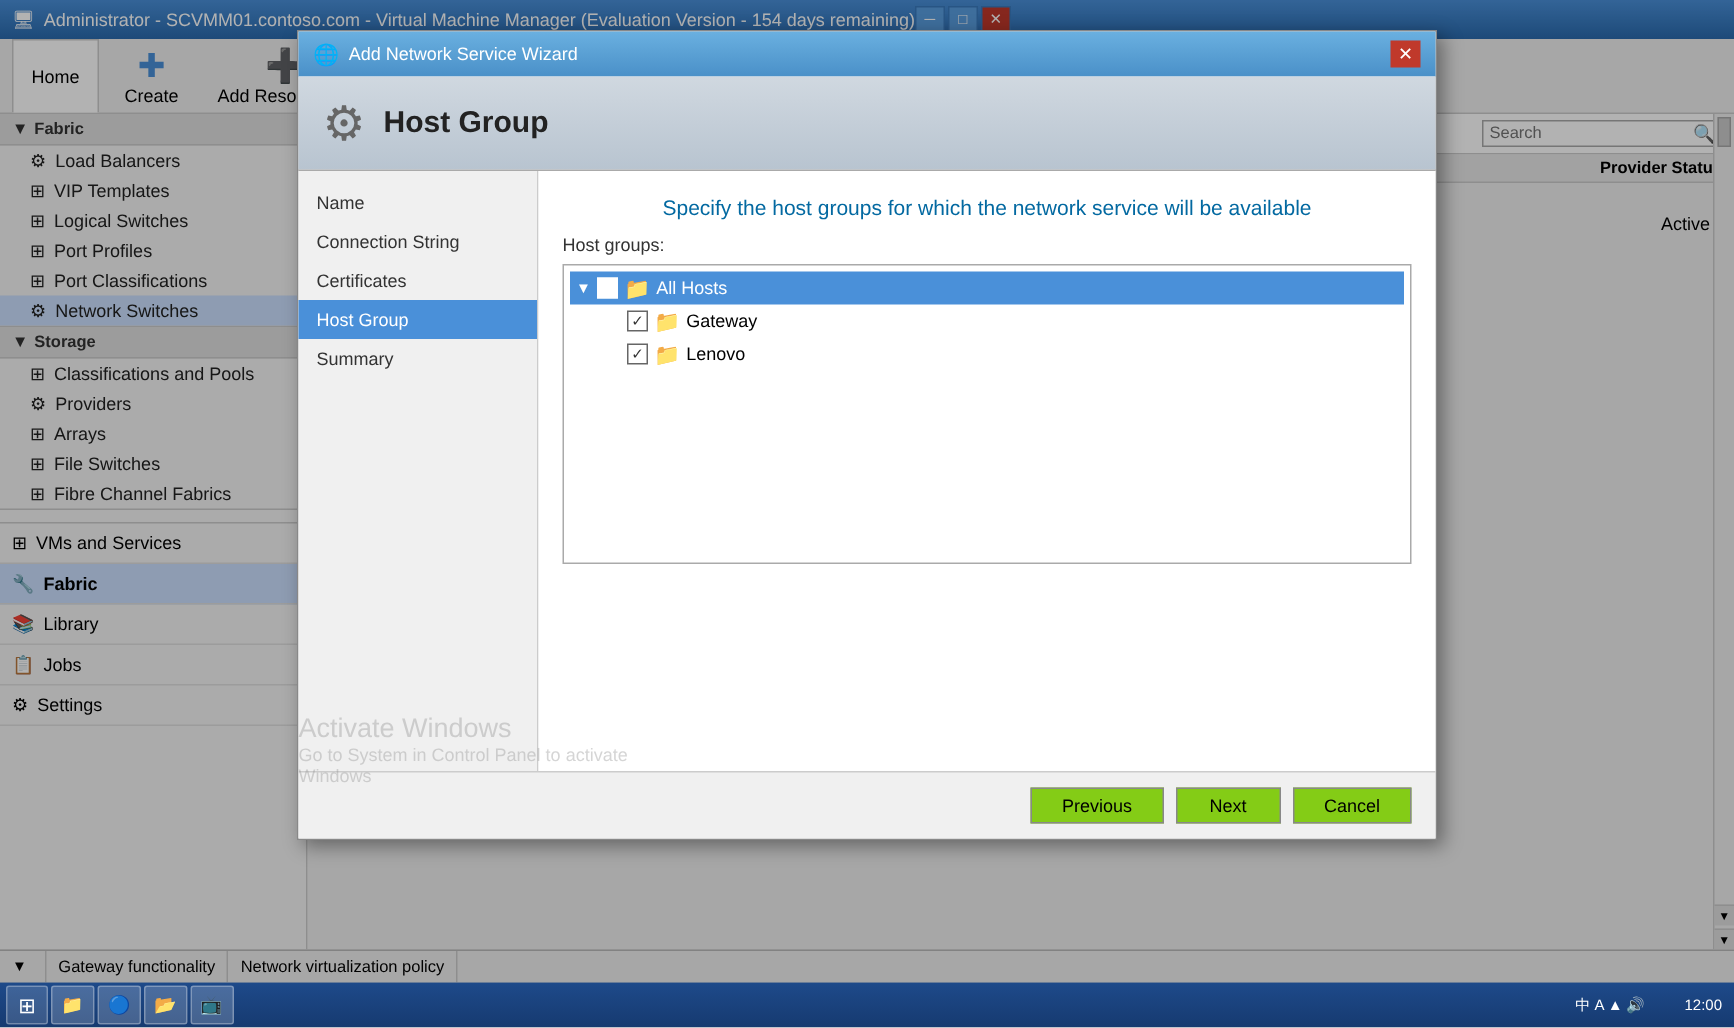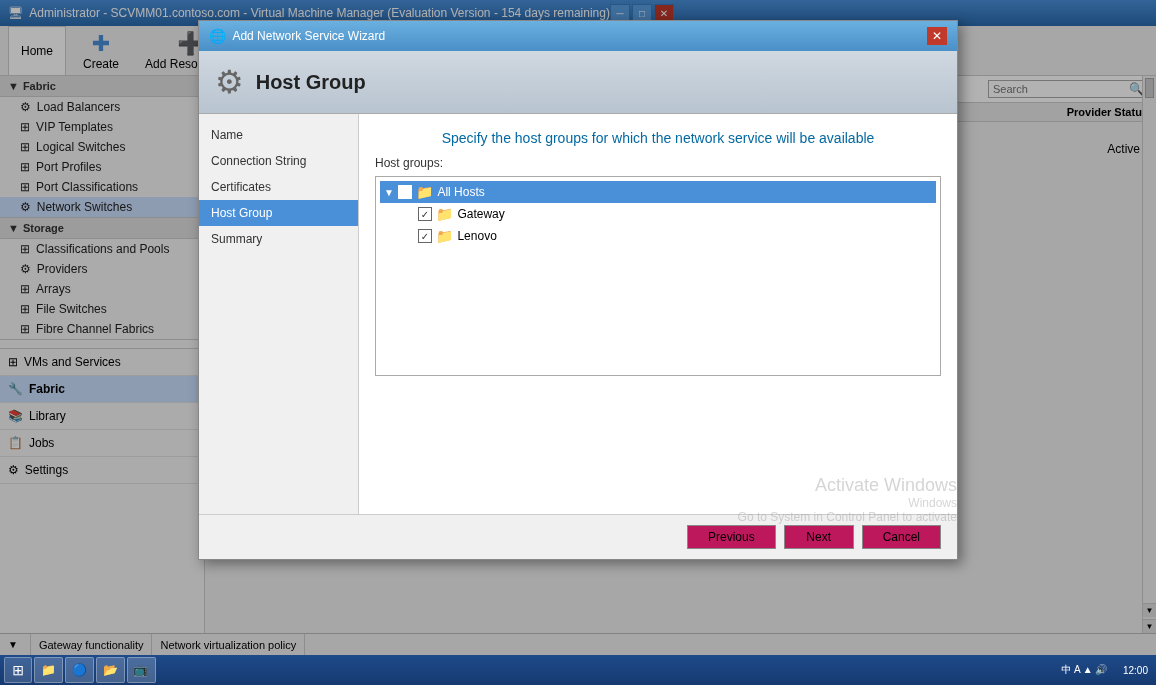--- a/index.html
+++ b/index.html
@@ -316,21 +316,21 @@
       border-top: 1px solid #ccc;
       display: flex;
       justify-content: flex-end;
       gap: 8px;
       background: #f0f0f0;
       position: relative;
     }
     .footer-btn {
       padding: 4px 20px;
       border: 1px solid #888;
-      background: #be185d;
+      background: #84cc16;
       font-size: 12px;
       cursor: pointer;
       min-width: 70px;
       text-align: center;
     }
 
     
     .app-status-bar {
       position: absolute;
       bottom: 30px;
@@ -560,38 +560,38 @@
               <span class="checkbox checked"></span>
               <span class="folder-icon">📁</span>
               <span>Lenovo</span>
             </div>
           </div>
         </div>
       </div>
 
       <div class="modal-footer">
 
-        <div style="position:absolute; left:10px; right:0; top:-40px; text-align:right; pointer-events:none; color:rgba(150,150,150,0.4); font-size:18px;">
+        <div style="position:absolute; left:0; right:0; top:-40px; text-align:left; pointer-events:none; color:rgba(150,150,150,0.4); font-size:18px;">
           <div>Activate Windows</div>
+          <div style="font-size:12px;">Go to System in Control Panel to activate</div>
           <div style="font-size:12px;">Windows</div>
-          <div style="font-size:12px;">Go to System in Control Panel to activate</div>
         </div>
         <button class="footer-btn">Previous</button>
         <button class="footer-btn">Next</button>
         <button class="footer-btn">Cancel</button>
       </div>
     </div>
   </div>
 
   <div class="taskbar">
     <div class="taskbar-btn">⊞</div>
     <div class="taskbar-app">📁</div>
     <div class="taskbar-app">🔵</div>
     <div class="taskbar-app">📂</div>
     <div class="taskbar-app">📺</div>
     <div class="taskbar-right">
-      <span style="color:white; font-size:10px; margin-right:9px;">中 A ▲ 🔊</span>
+      <span style="color:white; font-size:10px; margin-right:20px;">中 A ▲ 🔊</span>
       <span style="color:white; font-size:10px; padding:0 4px;text-align:right;">12:00</span>
     </div>
   </div>
 
   <div style="position:absolute; bottom:32px; right:4px; font-size:10px; color:#888; background:rgba(255,255,255,0.7); padding:1px 3px;">51CTO.com</div>
 </div>
 
 </body></html>

